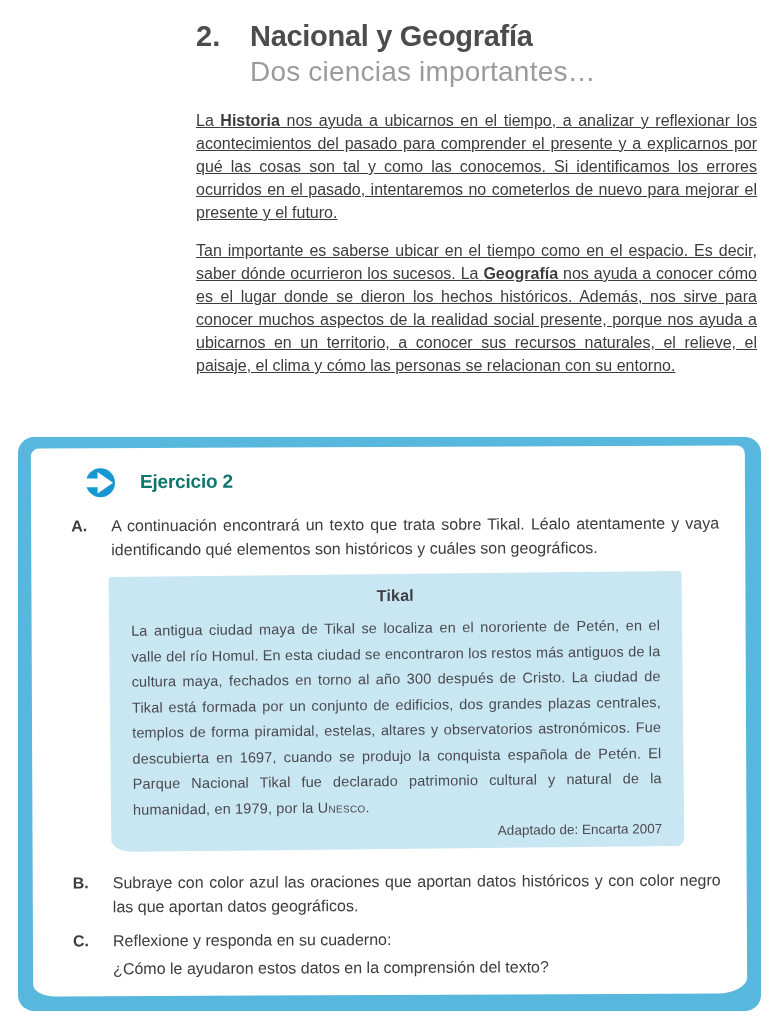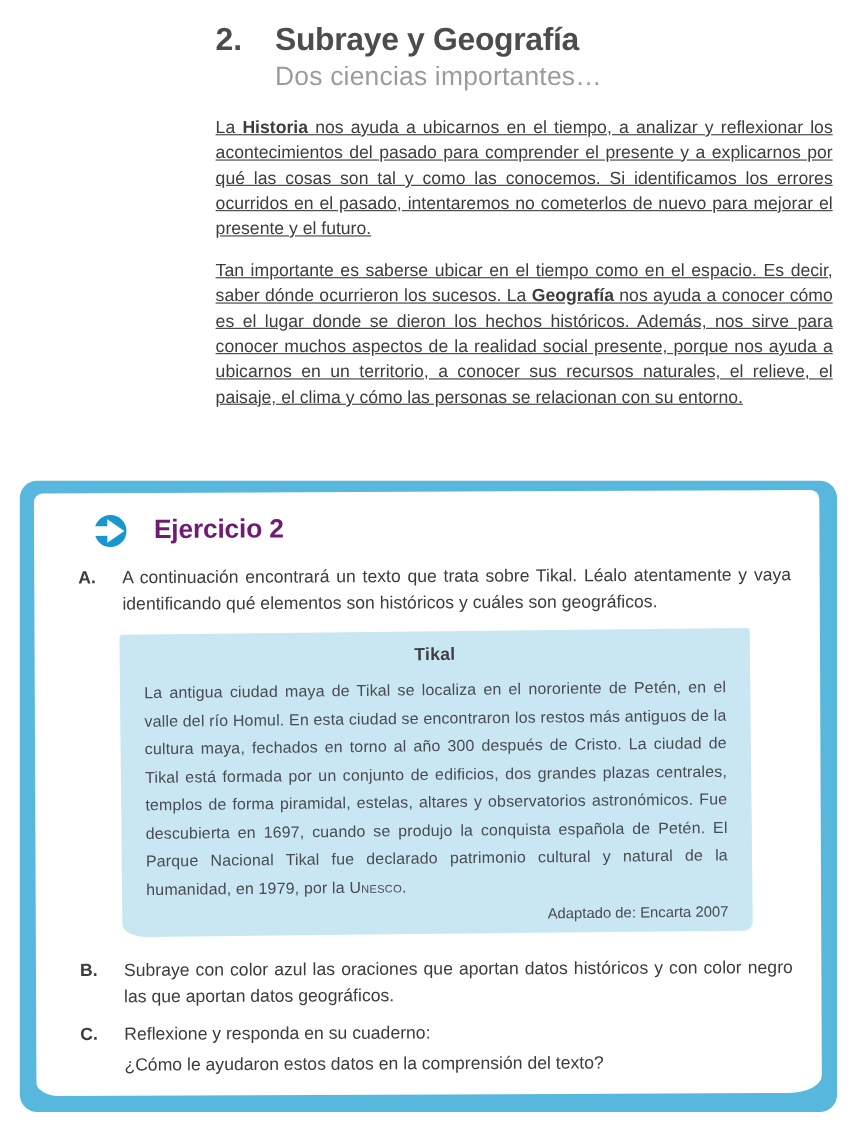--- a/index.html
+++ b/index.html
@@ -19,21 +19,21 @@
   .title-num {
     width: 54px; flex-shrink: 0;
     font-size: 29px; font-weight: bold; color: #4c4c4e;
   }
   .title-text {
     font-size: 29px; font-weight: bold; color: #4c4c4e;
     letter-spacing: -0.3px;
   }
   .subtitle {
     margin-left: 54px; margin-top: 3px;
-    font-size: 24px; color: #9b9b9d; letter-spacing: 0.2px;
+    font-size: 28px; color: #9b9b9d; letter-spacing: 0.2px;
   }
   p.body-par {
     font-size: 16px; line-height: 23px; color: #3c3c3e;
     text-align: justify;
   }
   .p1 { margin-top: 27px; }
   .p2 { margin-top: 21px; text-decoration: underline; }
   .p3 { margin-top: 15px; text-decoration: underline; }
   .bold-word { font-weight: bold; }
 
@@ -52,21 +52,21 @@
     transform: rotate(-0.25deg);
     padding: 13px 26px 0 40px;
     overflow: hidden;
   }
   .ex-header {
     display: flex; align-items: center; gap: 24px;
     margin-left: 14px; margin-top: 4px; height: 34px;
   }
   .ex-icon { width: 31px; height: 31px; flex-shrink: 0; }
   .ex-title {
-    color: #701a75; font-size: 24px; font-weight: bold;
+    color: #0f766e; font-size: 19px; font-weight: bold;
     letter-spacing: -0.2px;
   }
 
   .item { display: flex; }
   .item-a { margin-top: 15px; }
   .item-b { margin-top: 21px; }
   .item-c { margin-top: 11px; }
   .item-letter {
     width: 40px; flex-shrink: 0;
     font-size: 16px; font-weight: bold; color: #3c3c3e;
@@ -109,21 +109,21 @@
   }
 </style>
 </head>
 <body>
 
 <div class="page">
 
   <div class="intro">
     <div class="title-row">
       <span class="title-num">2.</span>
-      <span class="title-text">Subraye y Geografía</span>
+      <span class="title-text">Nacional y Geografía</span>
     </div>
     <div class="subtitle">Dos ciencias importantes…</div>
 
 
     <p class="body-par p2"><span>La </span><span class="bold-word">Historia</span><span> nos ayuda a ubicarnos en el tiempo, a analizar y reflexionar los acontecimientos del pasado para comprender el presente y a explicarnos por qué las cosas son tal y como las conocemos. Si identificamos los errores ocurridos en el pasado, intentaremos no cometerlos de nuevo para mejorar el presente y el futuro.</span></p>
 
     <p class="body-par p3"><span>Tan importante es saberse ubicar en el tiempo como en el espacio. Es decir, saber dónde ocurrieron los sucesos. La </span><span class="bold-word">Geografía</span><span> nos ayuda a conocer cómo es el lugar donde se dieron los hechos históricos. Además, nos sirve para conocer muchos aspectos de la realidad social presente, porque nos ayuda a ubicarnos en un territorio, a conocer sus recursos naturales, el relieve, el paisaje, el clima y cómo las personas se relacionan con su entorno.</span></p>
   </div>
 
   <div class="exercise-frame">

